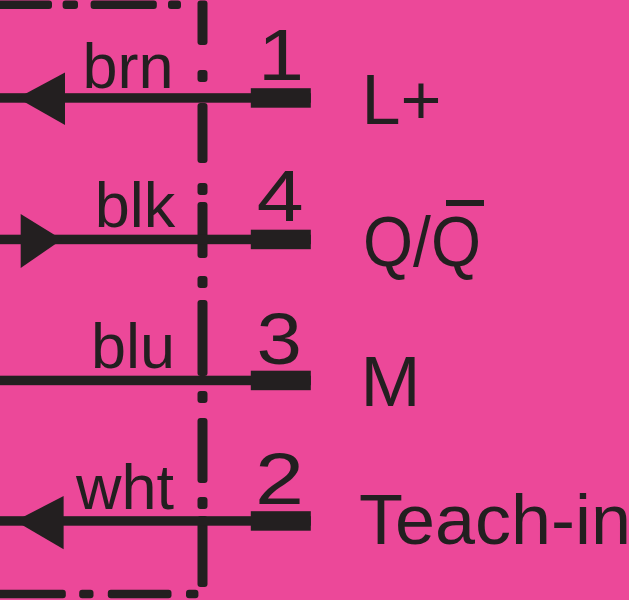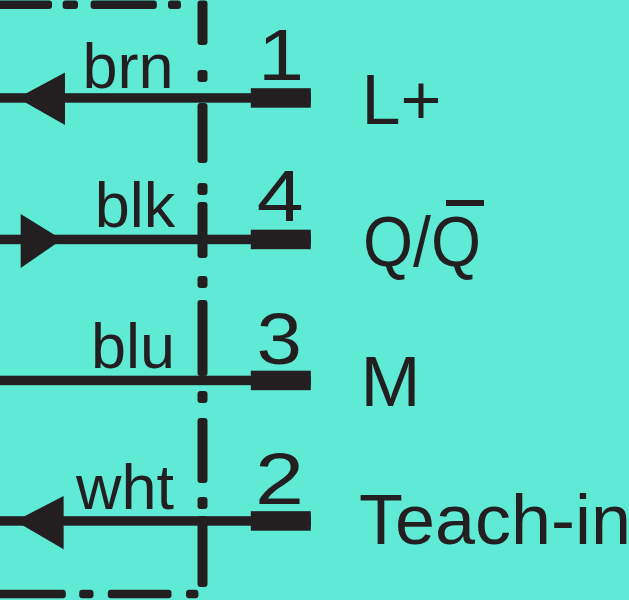--- a/index.html
+++ b/index.html
@@ -1,16 +1,16 @@
 <!DOCTYPE html>
 <html><head>
 <meta charset="utf-8">
 <style>
   html,body{margin:0;padding:0;background:#ffffff;}
-  #stage{position:relative;width:629px;height:600px;background:#5eead4;overflow:hidden;}
+  #stage{position:relative;width:629px;height:600px;background:#ec4899;overflow:hidden;}
   svg text{font-family:"Liberation Sans",sans-serif;fill:#231f20;}
 </style>
 </head>
 <body>
 <div id="stage">
 <svg width="629" height="600" viewBox="0 0 629 600" xmlns="http://www.w3.org/2000/svg">
   <g fill="#231f20">
 
     <rect x="-4" y="0.5" width="56" height="8.4" rx="3"></rect>
     <rect x="62.6" y="0.5" width="15.4" height="8.4" rx="3"></rect>

